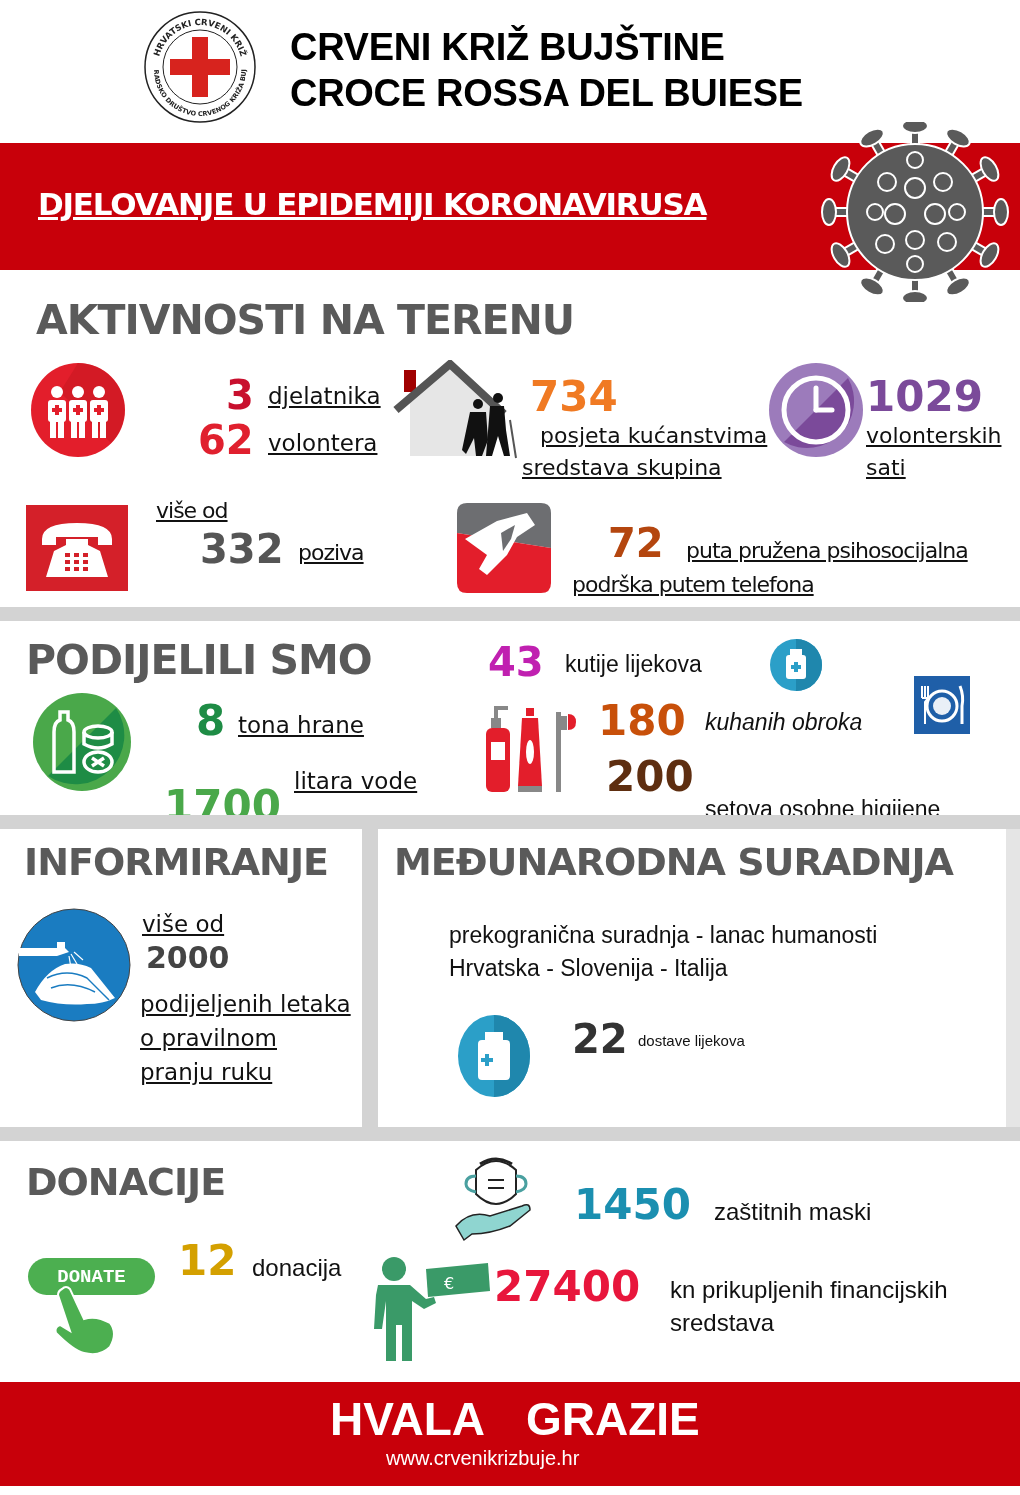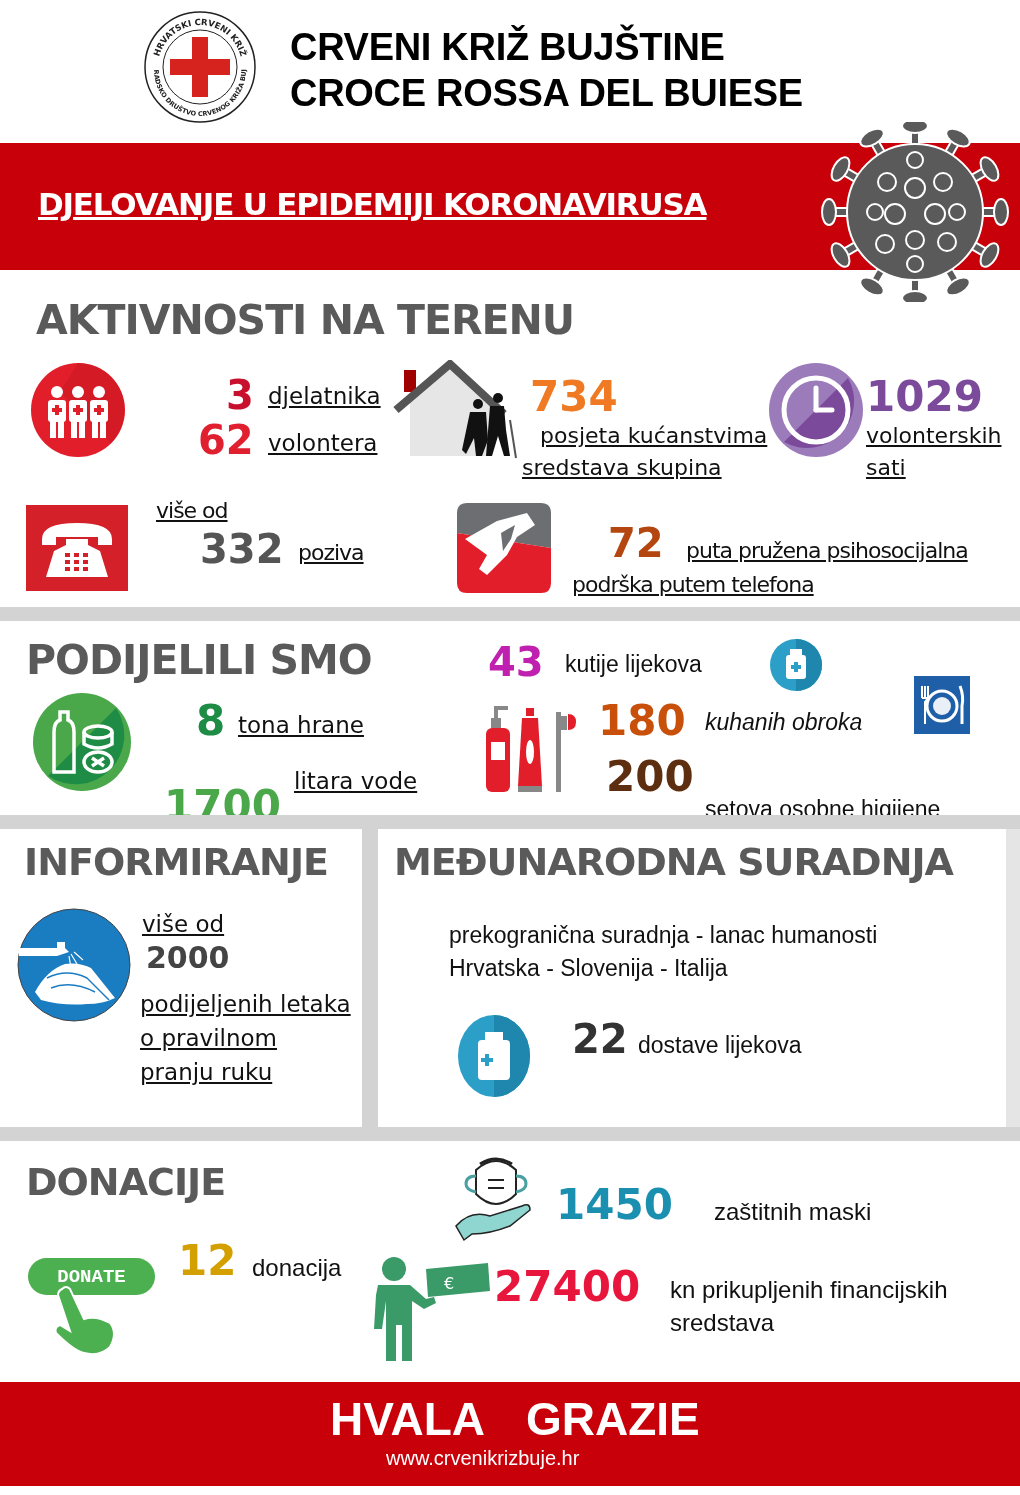--- a/index.html
+++ b/index.html
@@ -265,21 +265,21 @@
   <svg width="84" height="84" viewBox="0 0 84 84">
     <ellipse cx="42" cy="42" rx="36" ry="41" fill="#2b9fc8"></ellipse>
     <path d="M42 1 A36 41 0 0 1 42 83 Z" fill="#1f87ad"></path>
     <rect x="33" y="18" width="18" height="8" fill="#fff"></rect>
     <rect x="26" y="26" width="32" height="40" rx="4" fill="#fff"></rect>
     <rect x="33" y="40" width="4" height="12" fill="#2b9fc8"></rect>
       <rect x="29" y="44" width="12" height="4" fill="#2b9fc8"></rect>
   </svg>
 </div>
 <div class="abs num" style="left:572px;top:1016px;font-size:40px;color:#333;">22</div>
-<div class="abs sans lbl" style="left:638px;top:1032px;font-size:23px;">dostave lijekova</div>
+<div class="abs sans lbl" style="left:638px;top:1032px;font-size:15px;">dostave lijekova</div>
 
 <div class="divider" style="left:0;top:1127px;width:1020px;height:14px;"></div>
 
 <div class="abs h-sec" style="left:26px;top:1160px;font-size:38px;">DONACIJE</div>
 <div class="abs" style="left:28px;top:1258px;width:127px;height:37px;background:#4caf50;border-radius:19px;"></div>
 <div class="abs" style="left:28px;top:1266px;width:127px;text-align:center;font-family:'Liberation Mono',monospace;font-weight:bold;font-size:19px;color:#fff;">DONATE</div>
 <div class="abs" style="left:52px;top:1285px;width:70px;height:72px;">
   <svg width="70" height="72" viewBox="0 0 70 72">
     <path d="M10 4 Q14 0 18 4 L32 34 Q44 30 58 38 Q66 48 58 62 Q48 72 32 68 Q22 66 4 48 Q2 42 8 40 L18 46 L6 10 Q6 6 10 4 Z" fill="#4caf50" stroke="#fff" stroke-width="2"></path>
   </svg>
@@ -291,21 +291,21 @@
   <svg width="90" height="92" viewBox="0 0 90 92">
     <path d="M26 20 Q46 2 66 20 L66 44 Q46 64 26 44 Z" fill="#fff" stroke="#222" stroke-width="2"></path>
     <path d="M30 14 Q46 4 62 14" fill="none" stroke="#222" stroke-width="3"></path>
     <line x1="38" y1="30" x2="54" y2="30" stroke="#222" stroke-width="2"></line>
       <line x1="38" y1="38" x2="54" y2="38" stroke="#222" stroke-width="2"></line>
     <path d="M26 26 Q16 26 16 34 Q16 40 26 42" fill="none" stroke="#4aa0a0" stroke-width="3"></path>
     <path d="M66 26 Q76 26 76 34 Q76 40 66 42" fill="none" stroke="#4aa0a0" stroke-width="3"></path>
     <path d="M6 76 Q20 60 40 66 L72 56 Q80 52 80 60 L60 76 Q40 84 22 84 L14 90 Z" fill="#8fd5d0" stroke="#222" stroke-width="1.5"></path>
   </svg>
 </div>
-<div class="abs num" style="left:556px;top:1180px;font-size:42px;color:#1b8fb0;">1450</div>
+<div class="abs num" style="left:574px;top:1180px;font-size:42px;color:#1b8fb0;">1450</div>
 <div class="abs sans lbl" style="left:714px;top:1198px;font-size:24px;">zaštitnih maski</div>
 
 <div class="abs" style="left:370px;top:1255px;width:122px;height:110px;">
   <svg width="122" height="110" viewBox="0 0 122 110">
     <circle cx="24" cy="14" r="12" fill="#3a9a68"></circle>
     <path d="M8 30 L40 30 L56 44 L64 42 L66 48 L54 54 L42 46 L42 106 L32 106 L32 70 L26 70 L26 106 L16 106 L16 46 L12 74 L4 74 L6 40 Z" fill="#3a9a68"></path>
     <polygon points="56,14 118,8 120,36 58,42" fill="#3a9a68"></polygon>
     <text x="74" y="34" font-size="16" font-family="DejaVu Sans, sans-serif" fill="#fff">€</text>
   </svg>
 </div>

